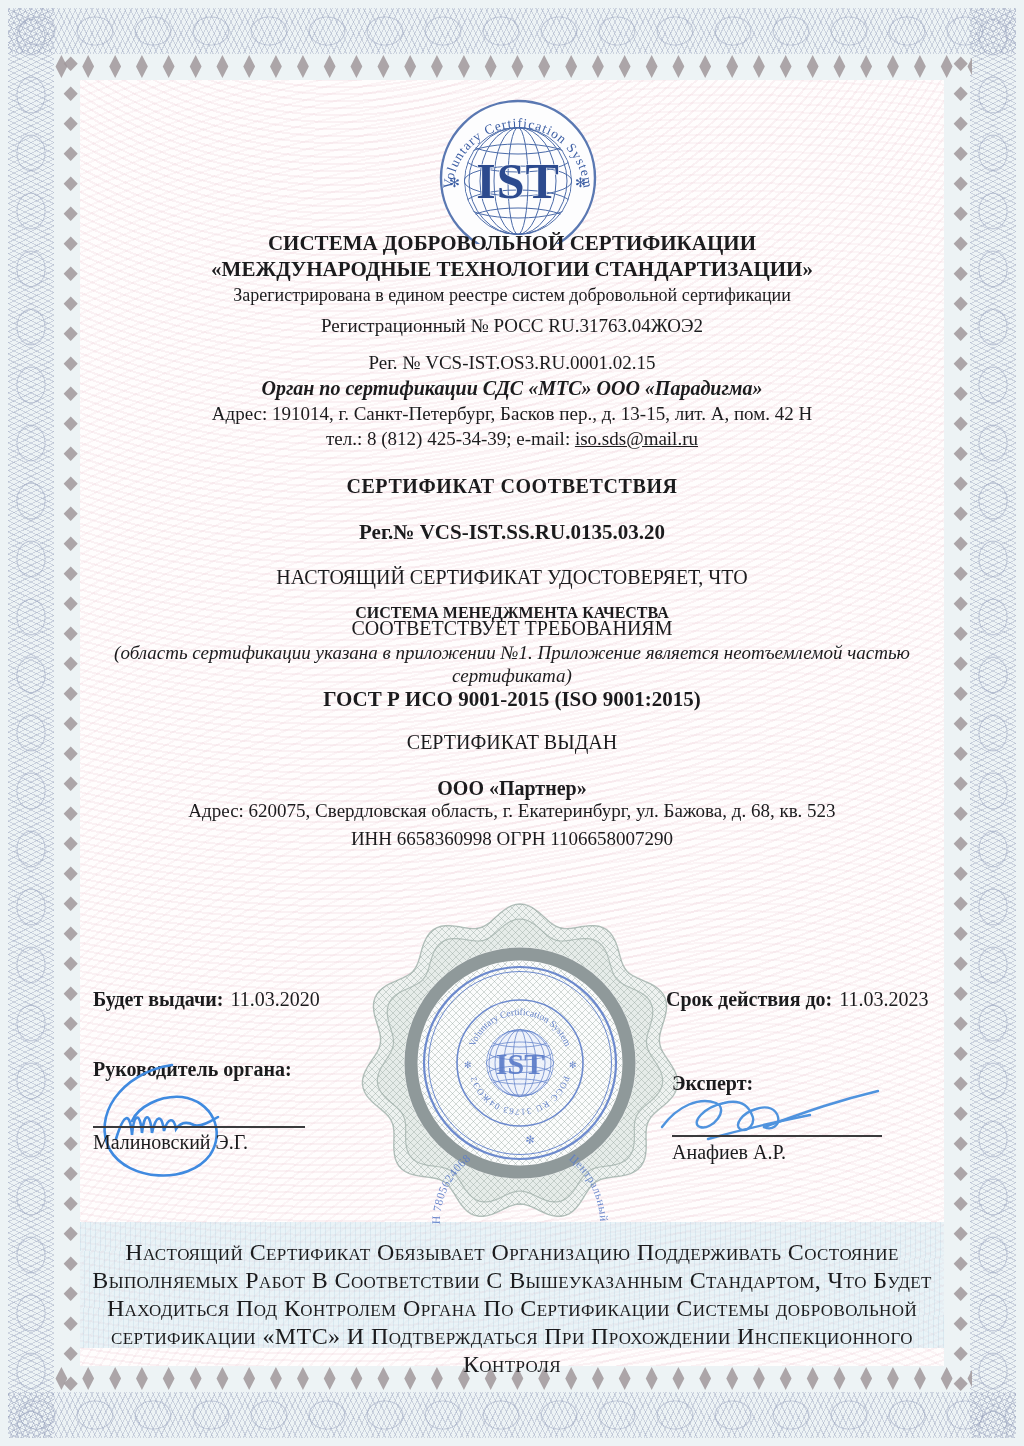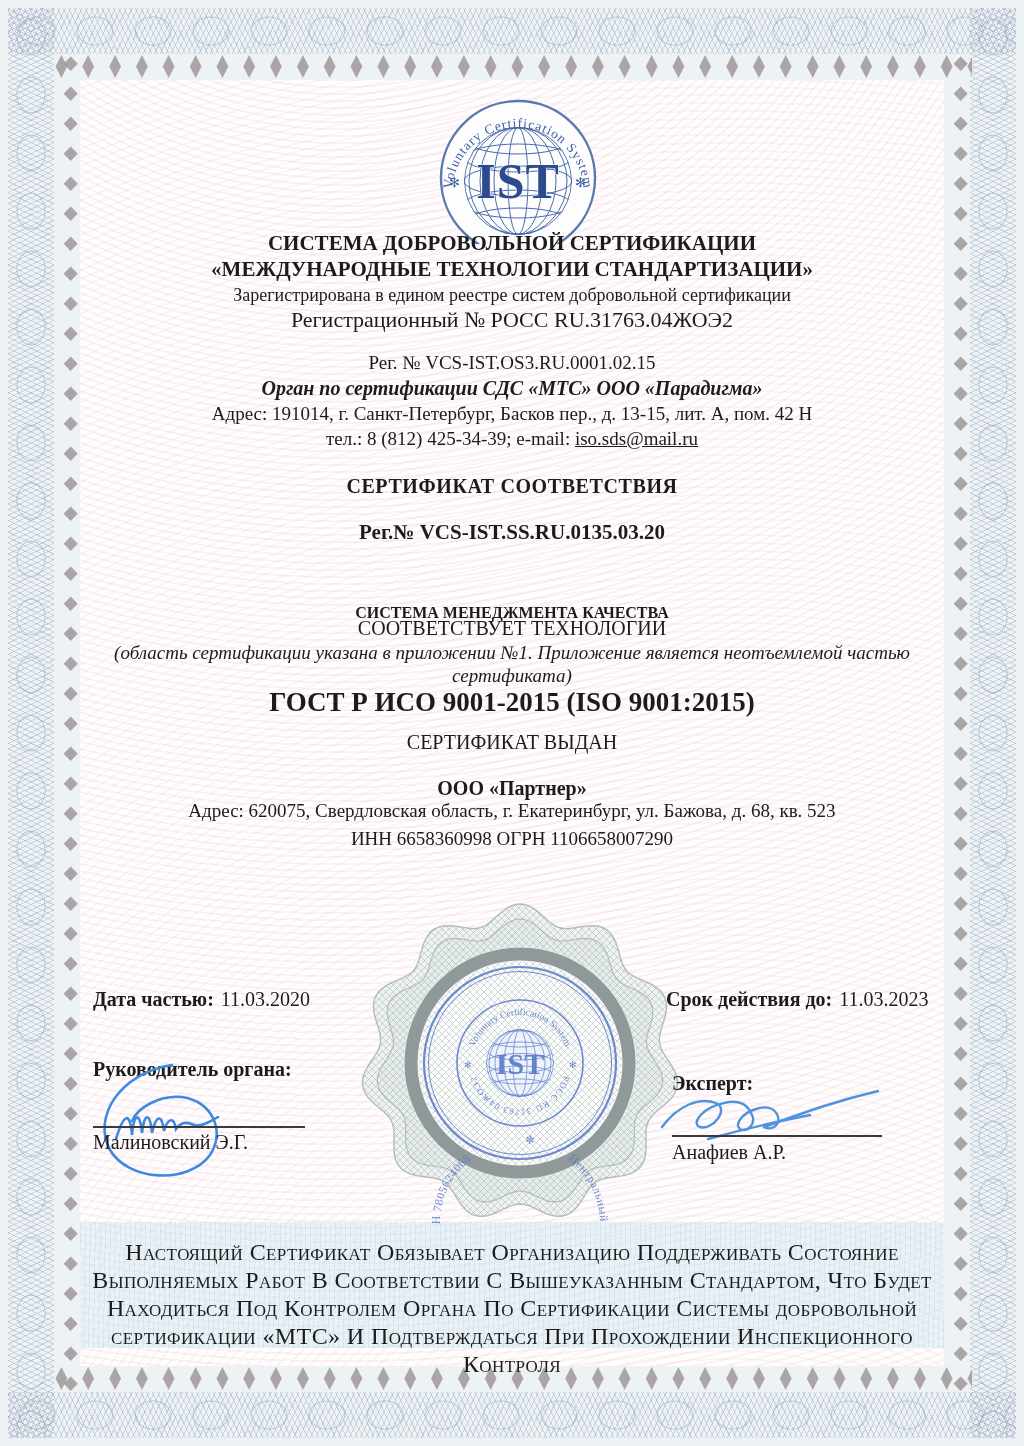--- a/index.html
+++ b/index.html
@@ -120,34 +120,35 @@
       <ellipse cx="86" cy="95" rx="54" ry="15"></ellipse>
       <ellipse cx="86" cy="118" rx="53" ry="14"></ellipse>
       <ellipse cx="86" cy="135" rx="50" ry="13"></ellipse>
     </g>
     <text x="86" y="112" text-anchor="middle" font-size="50" font-weight="bold" fill="#2c4a8e" stroke="#f2f5fa" stroke-width="1.2" paint-order="stroke" letter-spacing="1">IST</text>
   </svg>
 
   <div class="ln b" style="top:257px;font-size:21px;">«МЕЖДУНАРОДНЫЕ ТЕХНОЛОГИИ СТАНДАРТИЗАЦИИ»</div>
   <div class="ln b" style="top:231px;font-size:21px;">СИСТЕМА ДОБРОВОЛЬНОЙ СЕРТИФИКАЦИИ</div>
   <div class="ln" style="top:285px;font-size:18px;">Зарегистрирована в едином реестре систем добровольной сертификации</div>
-  <div class="ln" style="top:307px;font-size:22px;">Регистрационный № РОСС RU.31763.04ЖОЭ2</div>
+  <div class="ln" style="top:315px;font-size:19px;">Регистрационный № РОСС RU.31763.04ЖОЭ2</div>
 
   <div class="ln" style="top:352px;font-size:19px;">Рег. № VCS-IST.OS3.RU.0001.02.15</div>
   <div class="ln b" style="top:377px;font-size:20px;font-style:italic;">Орган по сертификации СДС «МТС» ООО «Парадигма»</div>
   <div class="ln" style="top:403px;font-size:19px;">Адрес: 191014, г. Санкт-Петербург, Басков пер., д. 13-15, лит. А, пом. 42 Н</div>
   <div class="ln" style="top:428px;font-size:19px;"><span>тел.: 8 (812) 425-34-39; e-mail: </span><span class="email">iso.sds@mail.ru</span></div>
 
   <div class="ln b" style="top:475px;font-size:20px;letter-spacing:.6px;">СЕРТИФИКАТ СООТВЕТСТВИЯ</div>
   <div class="ln b" style="top:520px;font-size:21px;">Рег.№ VCS-IST.SS.RU.0135.03.20</div>
 
+  <div class="ln" style="top:566px;font-size:20px;">НАСТОЯЩИЙ СЕРТИФИКАТ УДОСТОВЕРЯЕТ, ЧТО</div>
   <div class="ln b" style="top:591px;font-size:16px;margin-top:13px;">СИСТЕМА МЕНЕДЖМЕНТА КАЧЕСТВА</div>
-  <div class="ln" style="top:617px;font-size:20px;">СООТВЕТСТВУЕТ ТЕХНОЛОГИИ</div>
+  <div class="ln" style="top:617px;font-size:20px;">СООТВЕТСТВУЕТ ТРЕБОВАНИЯМ</div>
   <div class="wrapln i" style="top:641px;font-size:19px;line-height:23px;left:78px;right:78px;">(область сертификации указана в приложении №1. Приложение является неотъемлемой частью сертификата)</div>
-  <div class="ln b" style="top:687px;font-size:27px;">ГОСТ Р ИСО 9001-2015 (ISO 9001:2015)</div>
+  <div class="ln b" style="top:687px;font-size:21px;">ГОСТ Р ИСО 9001-2015 (ISO 9001:2015)</div>
   <div class="ln" style="top:731px;font-size:20px;">СЕРТИФИКАТ ВЫДАН</div>
 
   <div class="ln b" style="top:777px;font-size:20px;">ООО «Партнер»</div>
   <div class="ln" style="top:800px;font-size:19px;">Адрес: 620075, Свердловская область, г. Екатеринбург, ул. Бажова, д. 68, кв. 523</div>
   <div class="ln" style="top:828px;font-size:19px;">ИНН 6658360998 ОГРН 1106658007290</div>
 
   <svg class="seal" viewBox="0 0 324 324">
     <defs>
       <pattern id="cross" width="7" height="7" patternUnits="userSpaceOnUse">
         <path d="M0,0 L7,7 M7,0 L0,7" stroke="rgba(140,158,150,.38)" stroke-width="1" fill="none"></path>
@@ -198,21 +199,21 @@
       <ellipse cx="162" cy="138" rx="31" ry="8" fill="none"></ellipse>
       <ellipse cx="162" cy="150" rx="33" ry="9" fill="none"></ellipse>
       <ellipse cx="162" cy="162" rx="34" ry="9.5" fill="none"></ellipse>
       <ellipse cx="162" cy="174" rx="33" ry="9" fill="none"></ellipse>
       <ellipse cx="162" cy="186" rx="31" ry="8" fill="none"></ellipse>
     </g>
     <text x="162" y="173" text-anchor="middle" font-size="30" font-weight="bold" fill="#5b7cc9" opacity="0.92">IST</text>
   </svg>
 
   <div class="fld" style="left:93px;top:988px;">
-    <span class="b">Дата частью:</span><span class="val">11.03.2020</span>
+    <span class="b">Будет выдачи:</span><span class="val">11.03.2020</span>
   </div>
   <div class="fld" style="left:666px;top:988px;">
     <span class="b">Срок действия до:</span><span class="val">11.03.2023</span>
   </div>
 
   <div class="fld b" style="left:93px;top:1058px;">Руководитель органа:</div>
   <svg class="sig-svg" style="left:72px;top:1055px;width:240px;height:135px;" viewBox="0 0 240 135">
     <g fill="none" stroke="#3f8ae0" stroke-width="2.6" stroke-linecap="round">
       <path d="M100,10 C48,18 20,62 38,95 C56,126 116,130 138,100 C154,76 140,46 110,42 C88,40 66,52 60,66"></path>
       <path d="M44,84 C52,58 58,56 60,80 C62,58 68,56 70,78 C72,58 78,56 80,78 C84,60 90,58 92,76 C96,62 102,62 104,74 C108,68 114,66 122,70 C128,72 136,68 146,62"></path>

